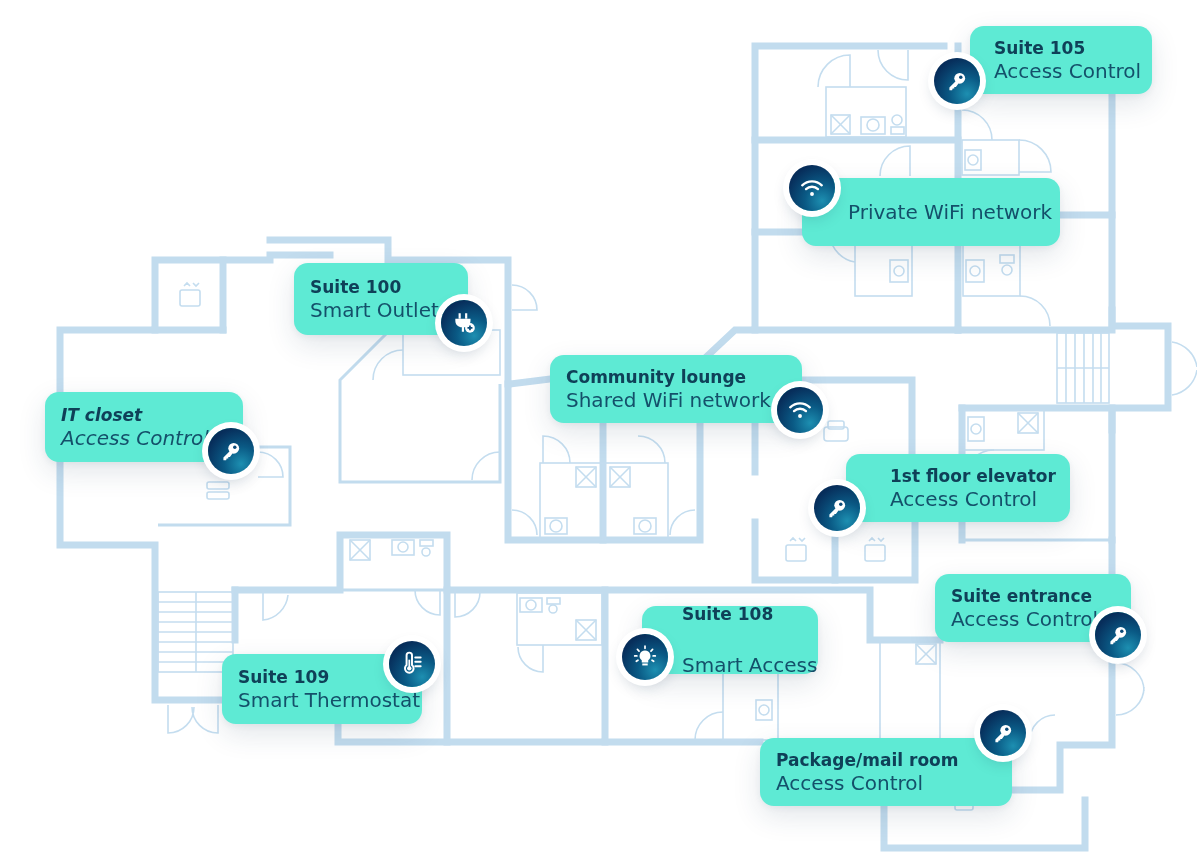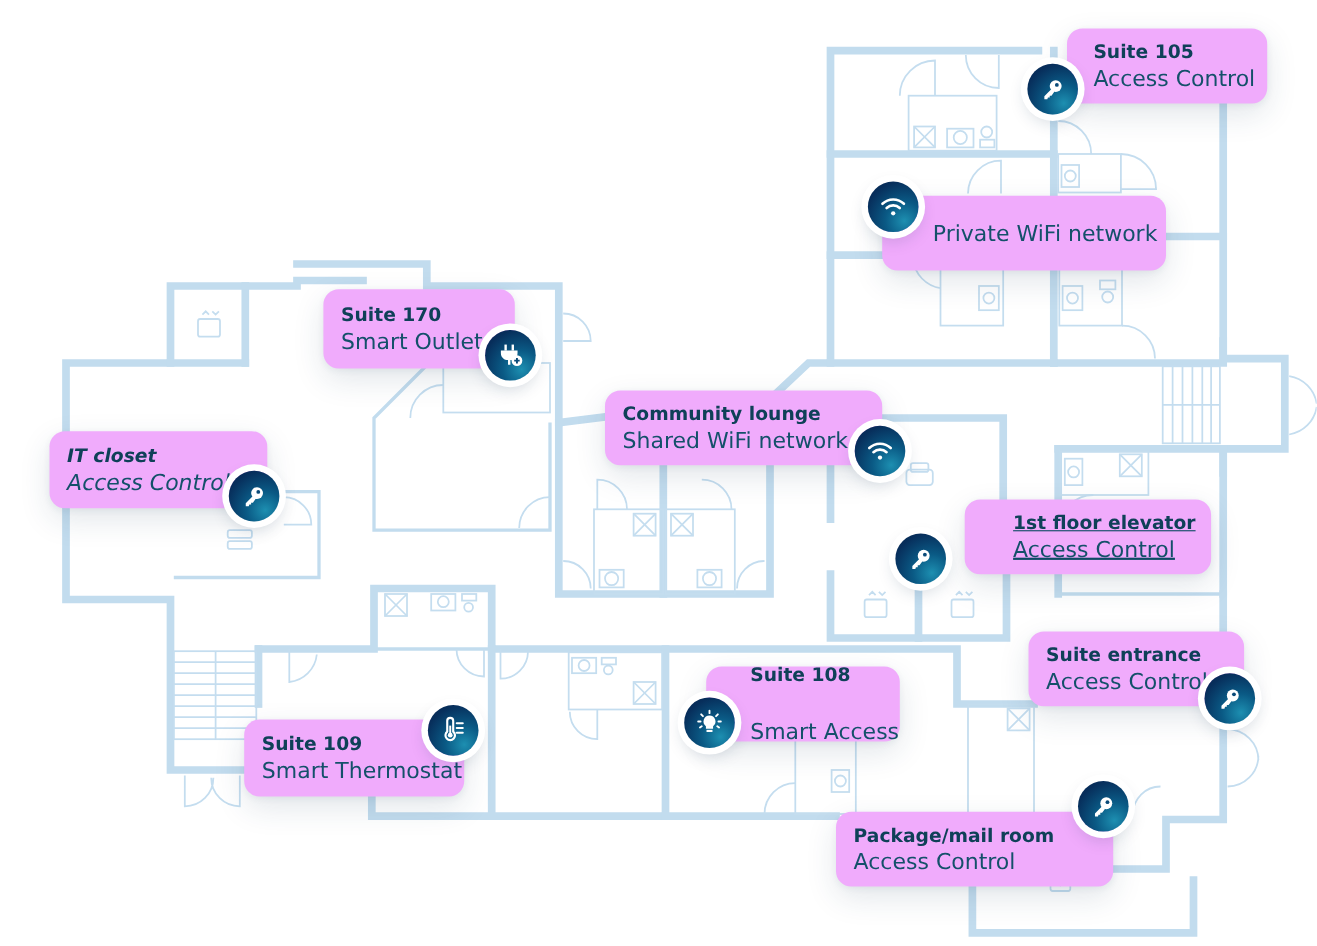--- a/index.html
+++ b/index.html
@@ -8,21 +8,21 @@
       background: #ffffff;
       font-family: "DejaVu Sans", sans-serif;
     }
     #floorplan { position: absolute; left: 0; top: 0; width: 1197px; height: 860px; }
     .wall { fill: none; stroke: #c2dcee; stroke-width: 7; stroke-linejoin: miter; stroke-linecap: square; }
     .wall-thin { fill: none; stroke: #c2dcee; stroke-width: 3; }
     .fixture { fill: none; stroke: #c4ddef; stroke-width: 1.6; }
     .door { fill: none; stroke: #c4ddef; stroke-width: 1.6; }
     .callout {
       position: absolute;
-      background: #f0abfc;
+      background: #5eead4;
       border-radius: 14px;
       box-shadow: 0 10px 28px rgba(30, 60, 90, 0.13), 0 2px 6px rgba(30,60,90,0.06);
       padding: 0 16px;
       box-sizing: border-box;
       display: flex; flex-direction: column; justify-content: center;
       color: #0d4a63;
       white-space: nowrap;
     }
     .callout .title { font-weight: bold; font-size: 17px; line-height: 23px; color: #0f4058; }
     .callout .sub { font-size: 20px; line-height: 23px; color: #14506a; }
@@ -247,21 +247,21 @@
 </div>
 <div class="badge" style="left:789px; top:165px;">
   <svg viewBox="0 0 24 24">
       <path d="M3,9.5 A13,13 0 0 1 21,9.5" stroke="#fff" stroke-width="2.2" fill="none" stroke-linecap="round"></path>
       <path d="M6.5,13 A8,8 0 0 1 17.5,13" stroke="#fff" stroke-width="2.2" fill="none" stroke-linecap="round"></path>
       <circle cx="12" cy="17.5" r="1.8" fill="#fff"></circle>
     </svg>
 </div>
 
 <div class="callout" style="left:294px; top:263px; width:174px; height:72px;">
-  <span class="title">Suite 170</span>
+  <span class="title">Suite 100</span>
   <span class="sub">Smart Outlet</span>
 </div>
 <div class="badge" style="left:441px; top:300px;">
   <svg viewBox="0 0 24 24">
       <rect x="7" y="3" width="2" height="5" fill="#fff"></rect>
       <rect x="13" y="3" width="2" height="5" fill="#fff"></rect>
       <path d="M4,8 L18,8 L18,10 C18,14 15,16 12,16 L12,20 L10,20 L10,16 C7,16 4,14 4,10 Z" fill="#fff"></path>
       <circle cx="17.5" cy="16.5" r="4.5" fill="#fff"></circle>
       <path d="M17.5,14.2 L17.5,18.8 M15.2,16.5 L19.8,16.5" stroke="#0a4a78" stroke-width="1.6"></path>
     </svg>
@@ -284,21 +284,21 @@
   <span class="sub">Access Control</span>
 </div>
 <div class="badge" style="left:208px; top:428px;">
   <svg viewBox="0 0 24 24">
       <circle cx="14.5" cy="9.5" r="5" fill="#fff"></circle>
       <circle cx="15.5" cy="8.5" r="1.6" fill="#0a4a78"></circle>
       <path d="M11,12 L5,18 L5,20.5 L7.5,20.5 L8,19 L9.5,19 L9.5,17.5 L11,17.5 L13.5,14" fill="#fff"></path>
     </svg>
 </div>
 
-<div class="callout" style="left:877px; top:454px; width:224px; height:68px; padding-left:44px;text-decoration:underline;">
+<div class="callout" style="left:846px; top:454px; width:224px; height:68px; padding-left:44px;">
   <span class="title">1st floor elevator</span>
   <span class="sub">Access Control</span>
 </div>
 <div class="badge" style="left:814px; top:485px;">
   <svg viewBox="0 0 24 24">
       <circle cx="14.5" cy="9.5" r="5" fill="#fff"></circle>
       <circle cx="15.5" cy="8.5" r="1.6" fill="#0a4a78"></circle>
       <path d="M11,12 L5,18 L5,20.5 L7.5,20.5 L8,19 L9.5,19 L9.5,17.5 L11,17.5 L13.5,14" fill="#fff"></path>
     </svg>
 </div>

